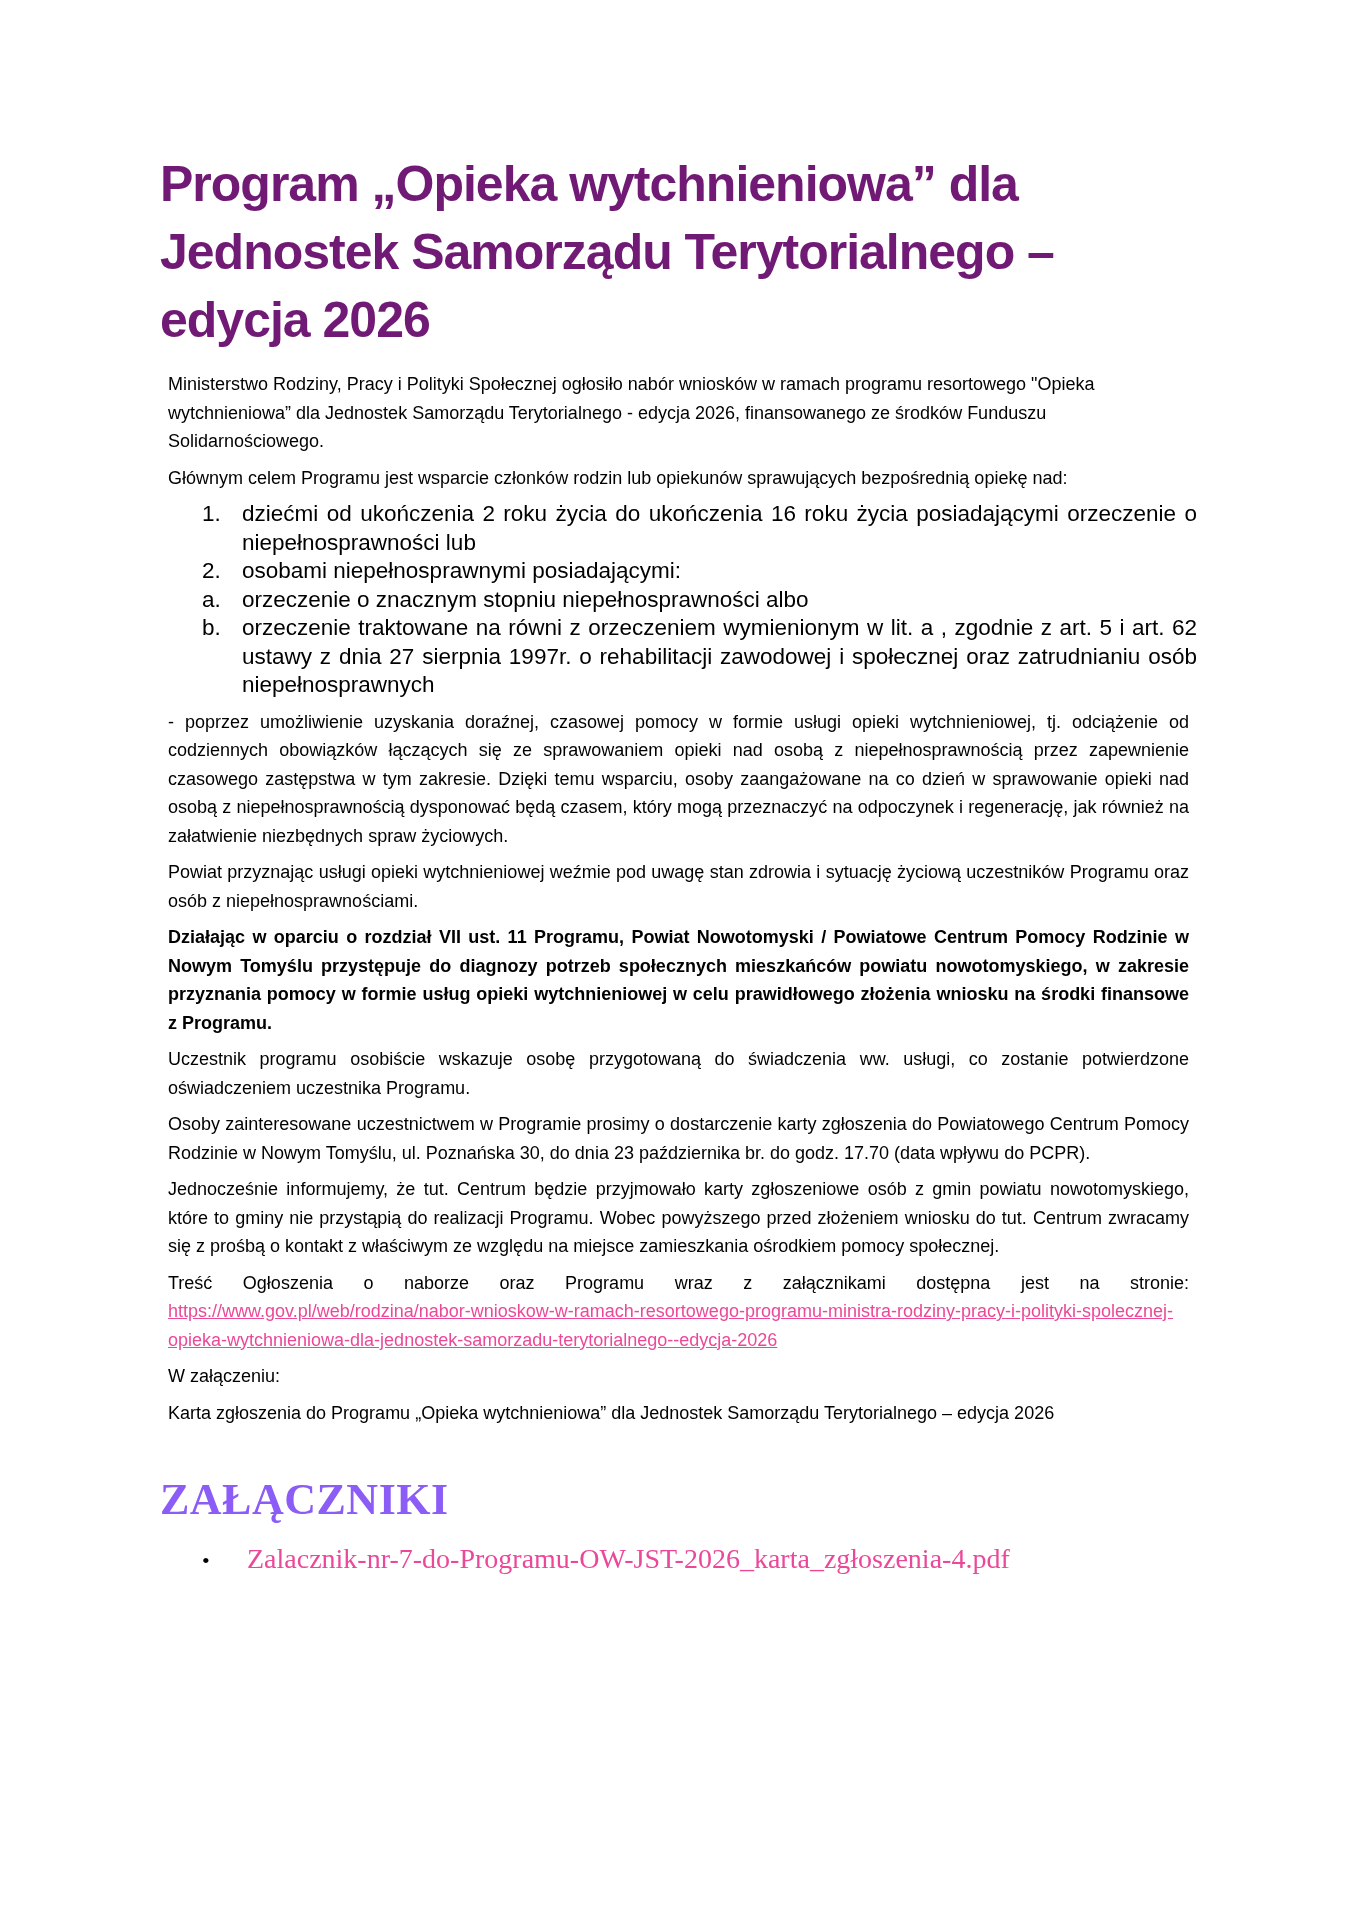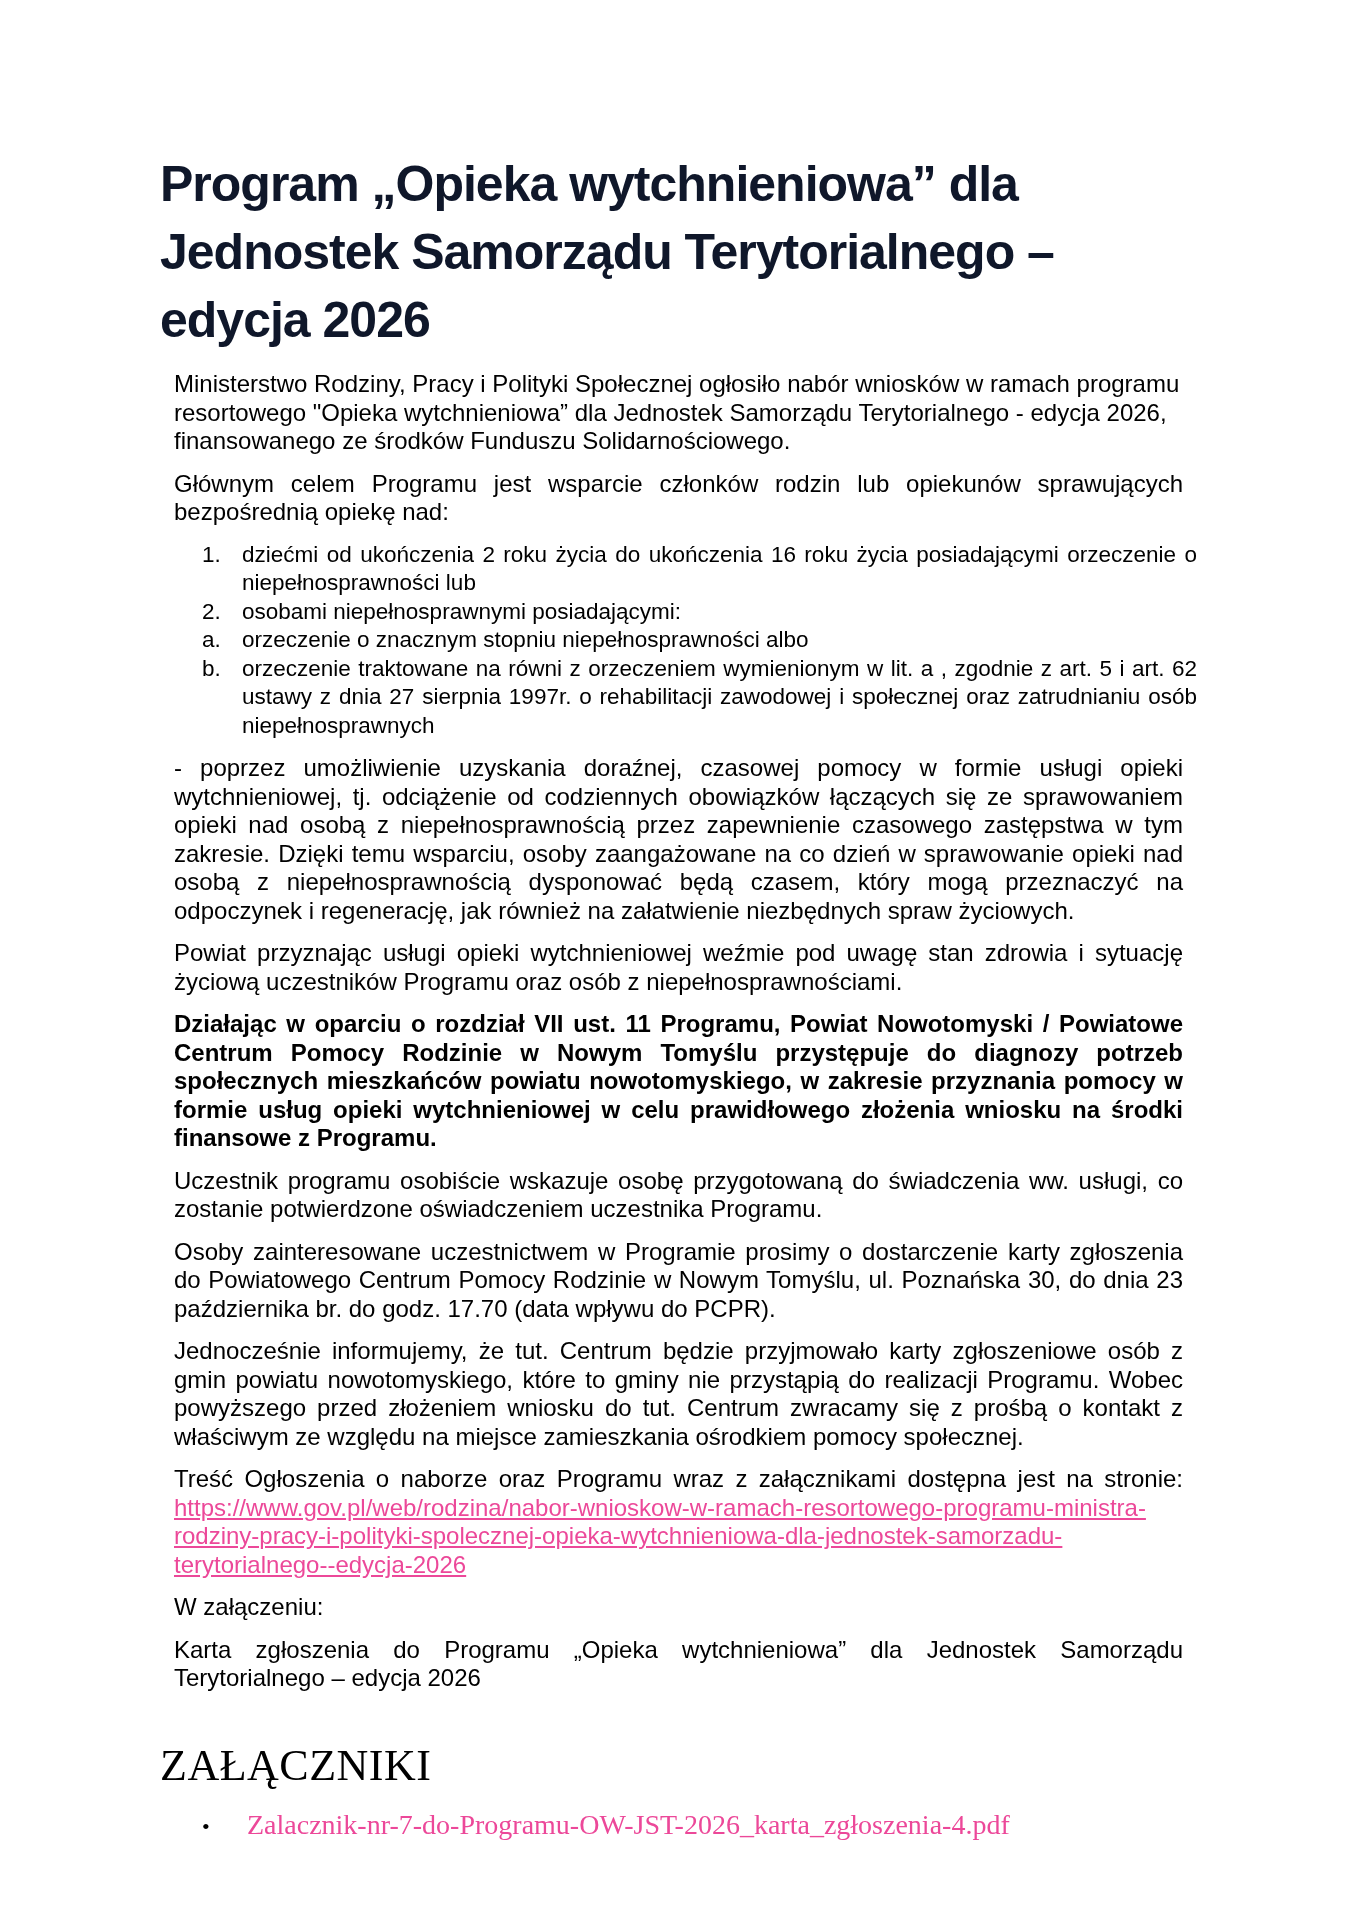--- a/index.html
+++ b/index.html
@@ -17,25 +17,25 @@
     padding: 150px 160px 40px 160px;
     background: #ffffff;
   }
   h1.doc-title {
     margin: 0 0 16px 0;
     font-family: "Liberation Sans", sans-serif;
     font-weight: 700;
     font-size: 50px;
     line-height: 68px;
     letter-spacing: -1px;
-    color: #0f172a;
+    color: #701a75;
   }
   .body-p {
-    margin: 14px;
-    font-size: 24px;
+    margin: 8px;
+    font-size: 18px;
     line-height: 28.5px;
     text-align: left;
   }
   .body-p.justify { text-align: justify; }
   .body-p.bold { font-weight: 700; }
   .list-item {
     display: flex;
     padding-left: 42px;
     font-size: 22.5px;
     line-height: 28.5px;
@@ -49,25 +49,25 @@
     text-align: justify;
   }
   a.doc-link {
     color: #ec4899;
     text-decoration: underline;
     overflow-wrap: break-word;
   }
   h2.attachments-heading {
     margin: 48px 0 16px 0;
     font-family: "Liberation Serif", serif;
-    font-weight: 400;
+    font-weight: 700;
     font-size: 44px;
     line-height: 50px;
     letter-spacing: 0.5px;
-    color: #000000;
+    color: #8b5cf6;
   }
   .attachment-item {
     display: flex;
     align-items: baseline;
     padding-left: 42px;
     font-family: "Liberation Serif", serif;
     font-size: 28px;
     line-height: 36px;
   }
   .attachment-bullet {

